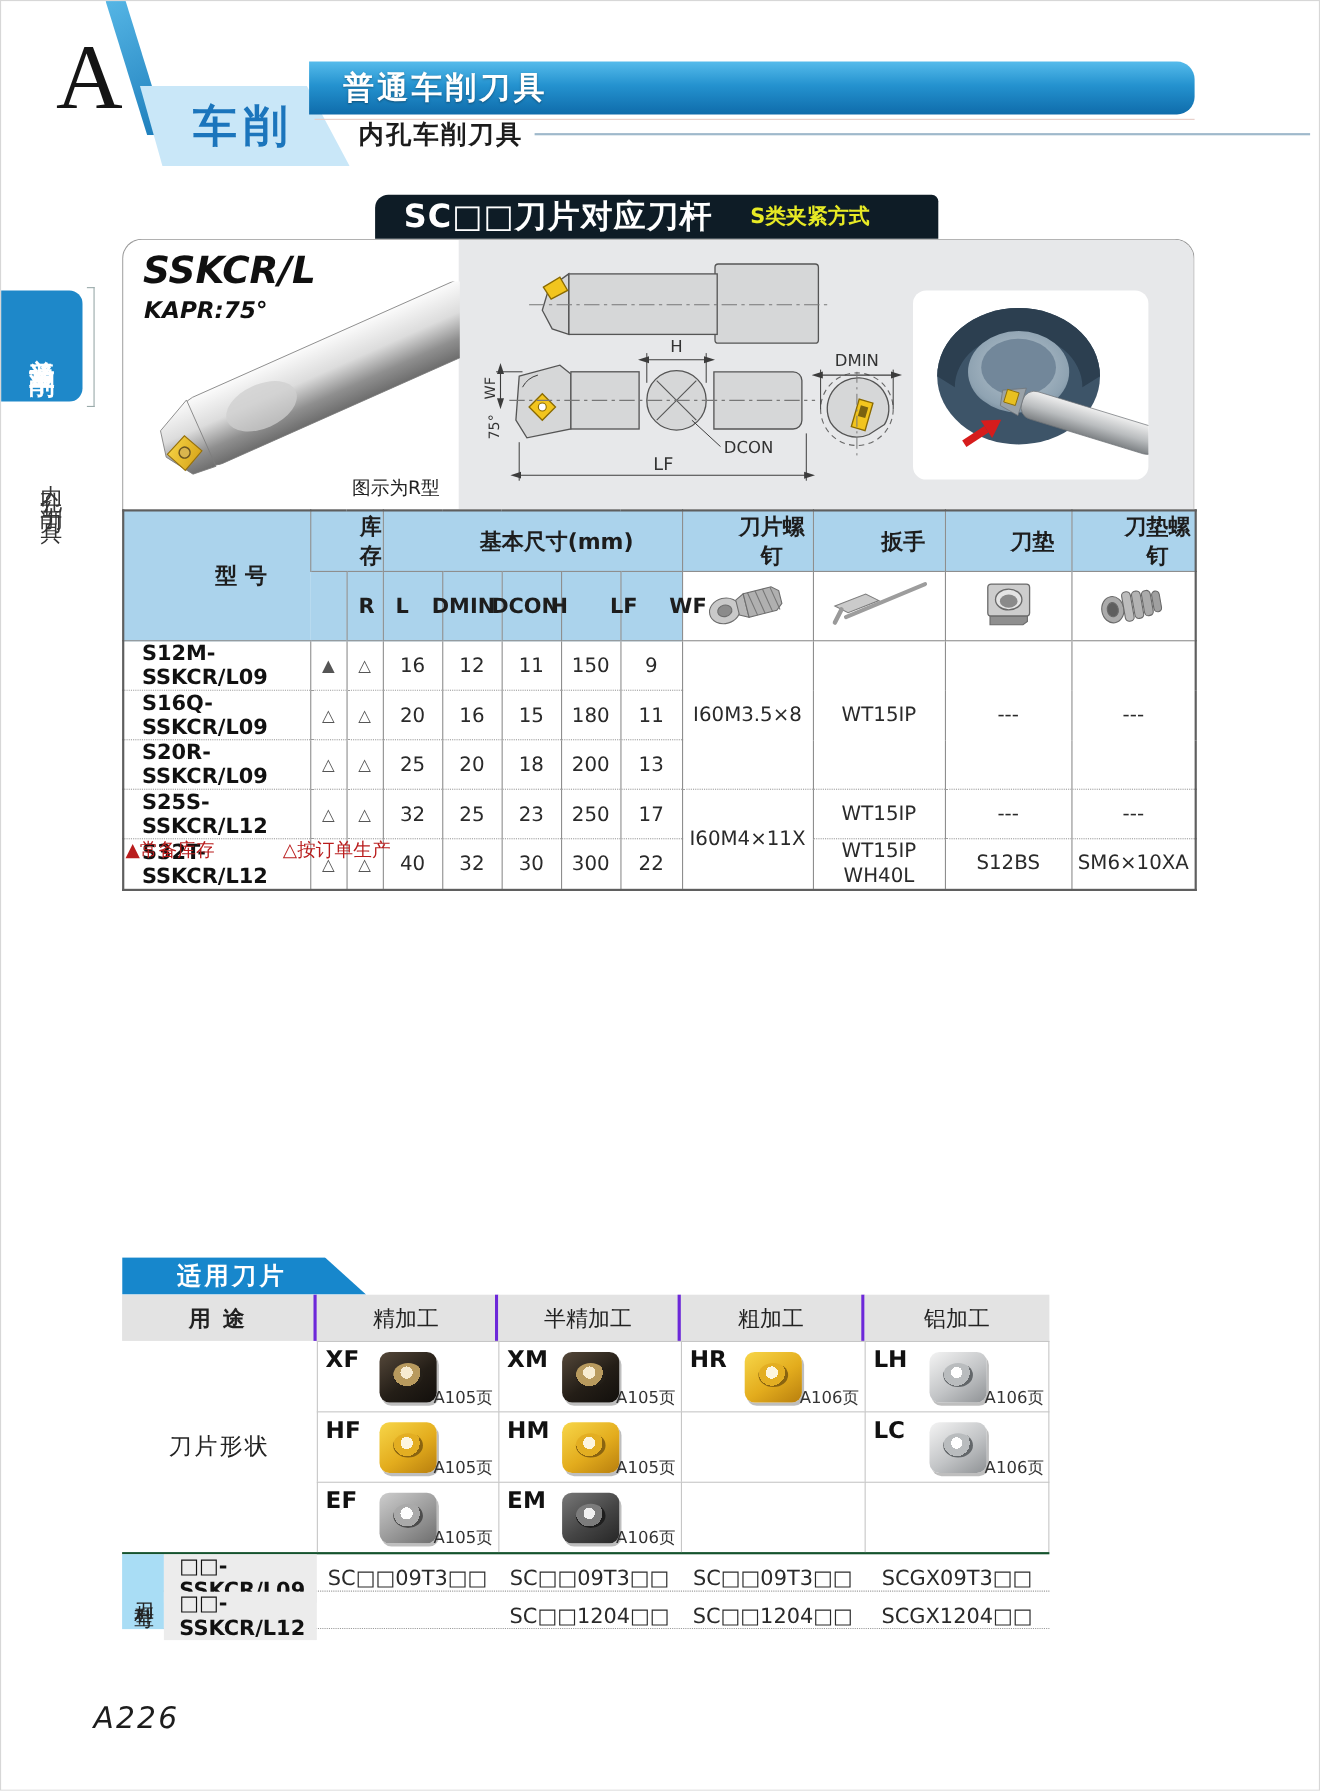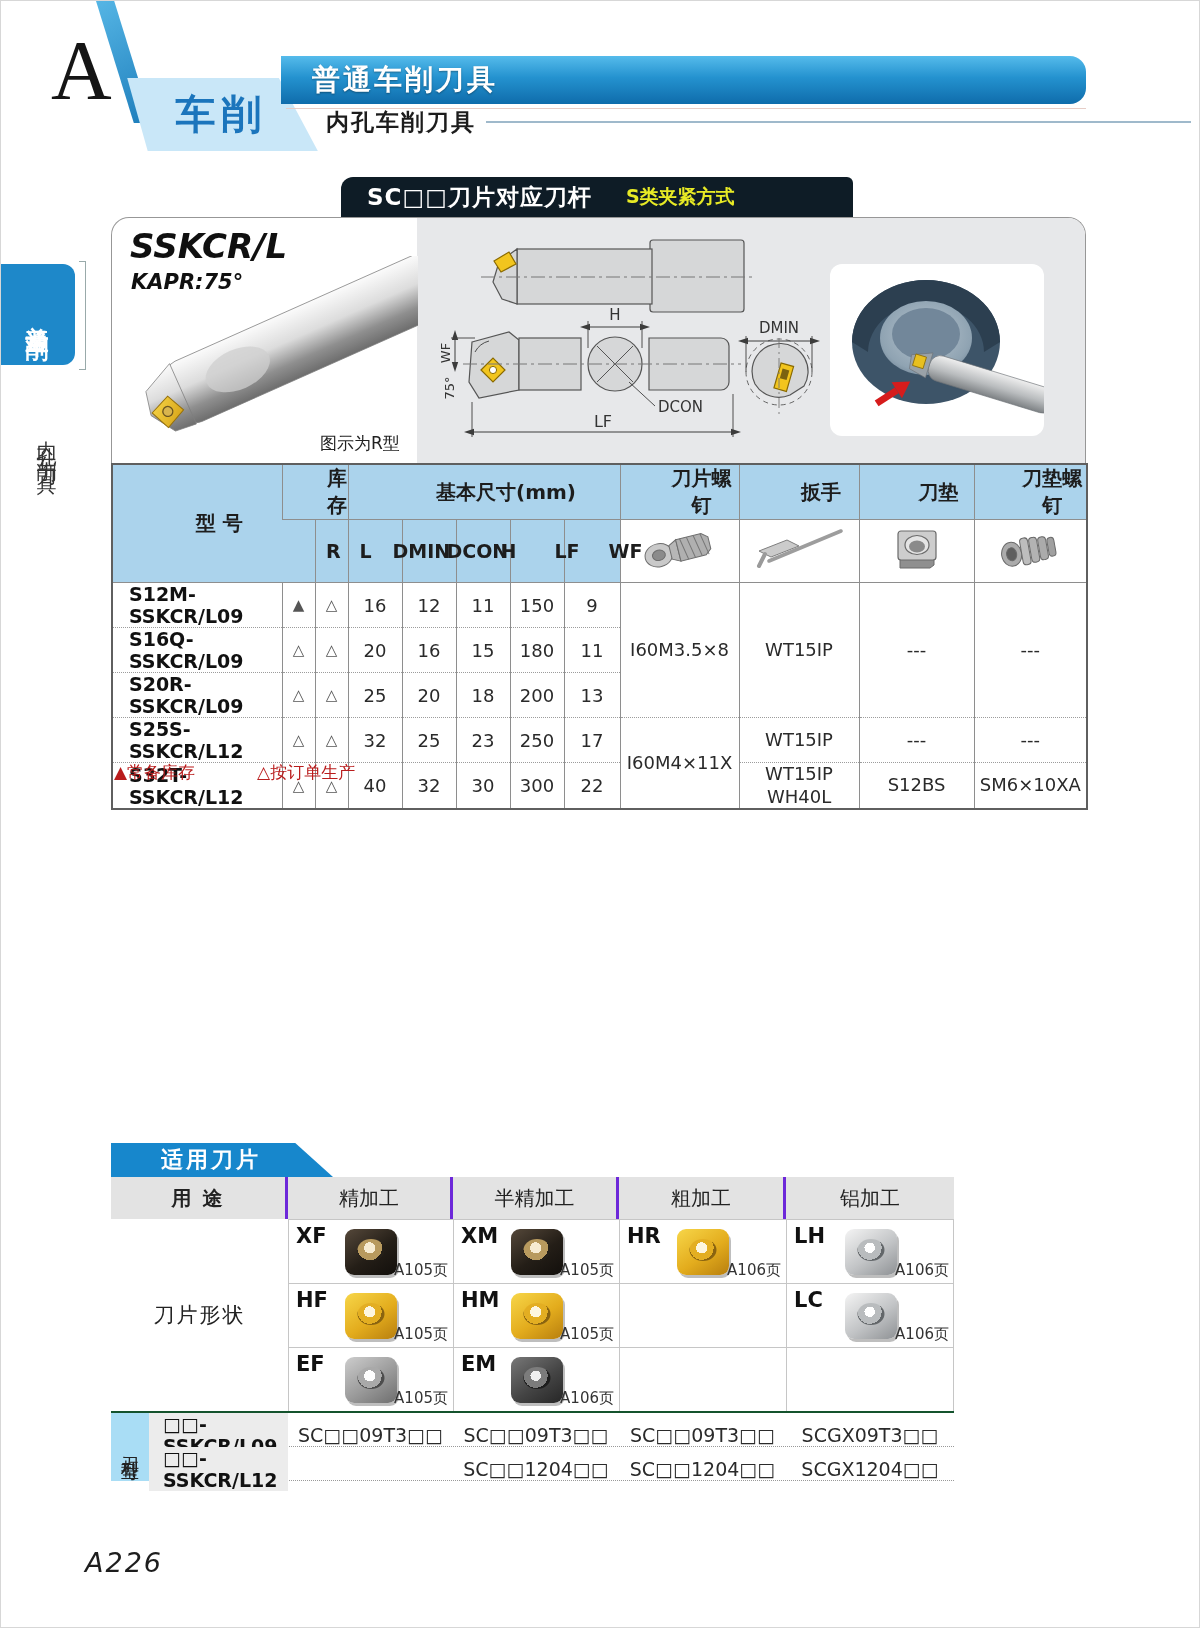--- a/index.html
+++ b/index.html
@@ -21,21 +21,21 @@
   .top-bar span{color:#fff;font-size:28px;font-weight:bold;letter-spacing:3px;padding-left:31px;
                 text-shadow:0 1px 2px rgba(0,0,0,.35);}
   .faint-line{position:absolute;left:285px;top:107px;width:800px;height:1px;background:#e6cdc7;}
   .sub-row{position:absolute;left:325px;top:106px;width:865px;height:30px;display:flex;align-items:center;gap:10px;}
   .sub-title{font-size:23px;font-weight:bold;color:#1c1c1c;letter-spacing:2px;white-space:nowrap;}
   .sub-line{flex:1;height:2px;background:#9fb9cb;}
 
   
   .title-bar{position:absolute;left:340px;top:176px;width:512px;height:40px;background:#0e1c26;
              border-radius:12px 6px 0 0;display:flex;align-items:center;}
-  .title-bar .t1{color:#fff;font-size:23px;font-weight:bold;letter-spacing:1px;padding-left:26px;}
+  .title-bar .t1{color:#fff;font-size:29px;font-weight:bold;letter-spacing:1px;padding-left:26px;}
   .title-bar .t2{color:#e7ea25;font-size:19px;font-weight:bold;margin-left:34px;}
 
   
   .side-tab{position:absolute;left:0;top:263px;width:74px;height:101px;background:#1e88c9;
             border-radius:0 12px 12px 0;display:flex;align-items:center;justify-content:center;}
   .side-tab span{writing-mode:vertical-rl;color:#fff;font-size:23px;font-weight:bold;letter-spacing:4px;}
   .side-bracket{position:absolute;left:78px;top:260px;width:6px;height:107px;
                 border-top:1px solid #9aa;border-right:1px solid #9aa;border-bottom:1px solid #9aa;}
   .side-vert{position:absolute;left:33px;top:424px;writing-mode:vertical-rl;font-size:20px;color:#333;letter-spacing:7px;}
 

